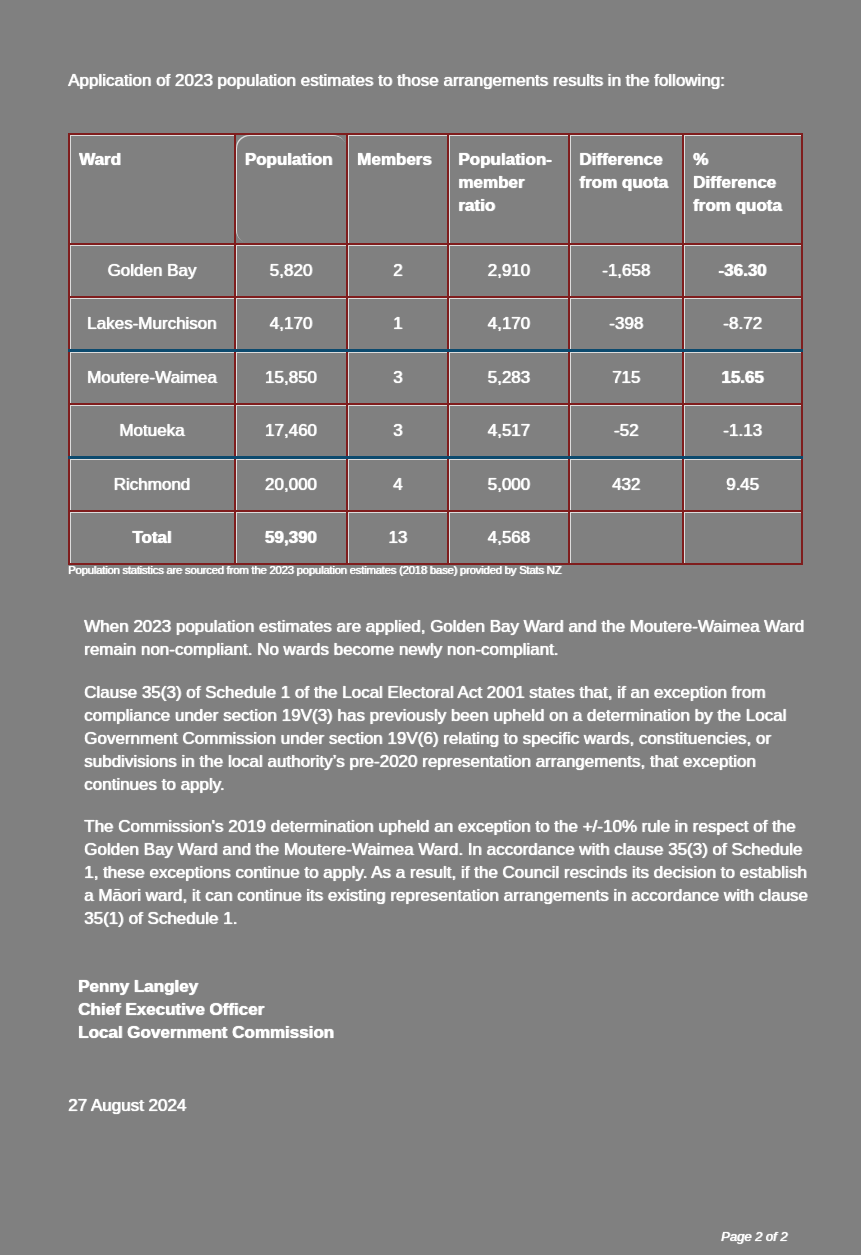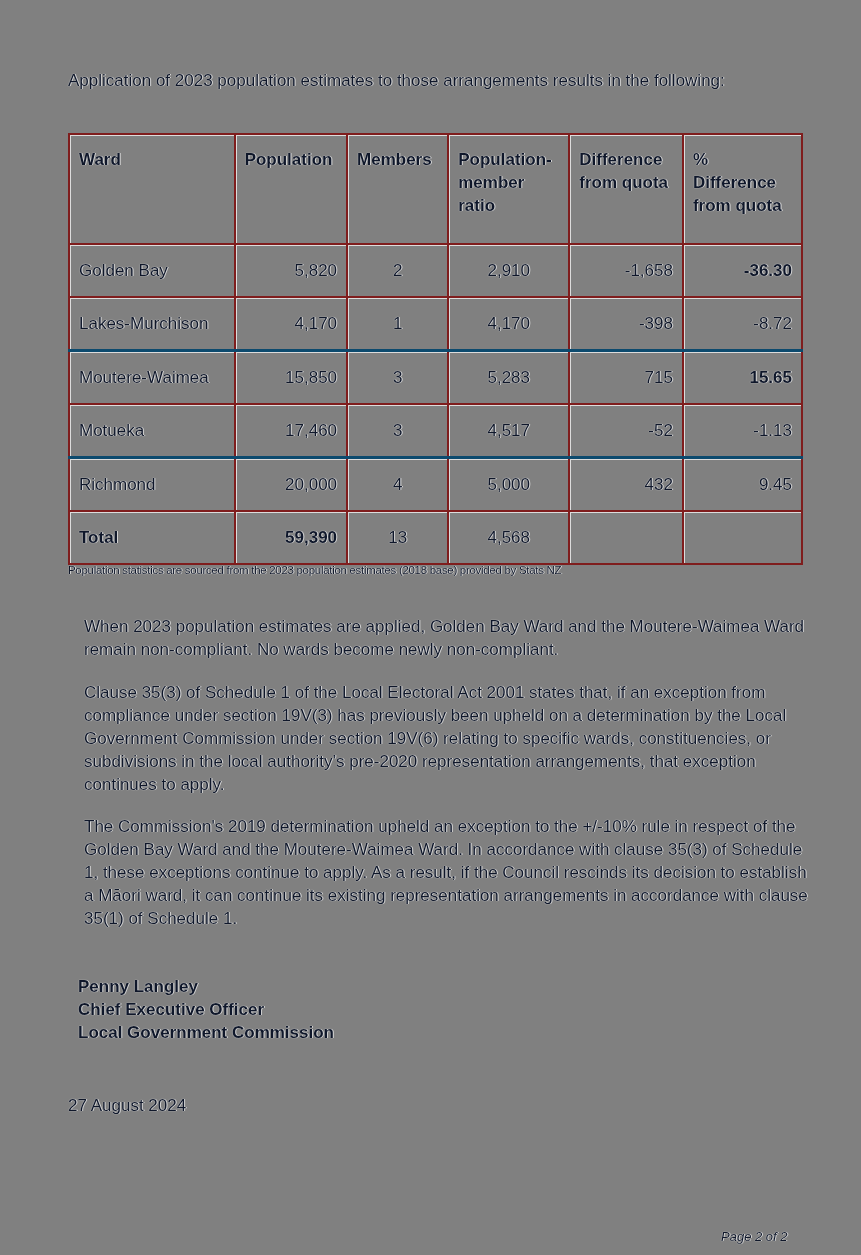--- a/index.html
+++ b/index.html
@@ -1,37 +1,37 @@
 <!DOCTYPE html>
 <html><head>
 <meta charset="utf-8">
 <style>
   html, body { margin:0; padding:0; }
   body {
     width:861px; height:1255px; background:#808080; position:relative; overflow:hidden;
     font-family:"Liberation Sans", "DejaVu Sans", sans-serif; color:#111;
   }
   .txt {
-    color:#0f172a;
+    color:#ffffff;
     text-shadow: 0 0 1px #fff, 1px 0 0 rgba(255,255,255,0.6);
   }
   .intro { position:absolute; left:68px; top:69px; width:700px; font-size:17px; line-height:23px; }
   table.data {
     position:absolute; left:68px; top:133px; width:735px;
     border-collapse:collapse; font-size:17px;
   }
   table.data th, table.data td {
     border:2px solid #7f1d1d; box-shadow: inset 1px 1px 0 #dcdcdc;
     padding:0 9px; vertical-align:middle;
   }
   table.data th { height:95px; vertical-align:top; text-align:left; font-weight:bold; padding-top:13px; line-height:23px; }
-  table.data td { height:51px; }
+  table.data td { height:51px;text-align:center; }
   table.data tr.thick-top td { border-top:3px solid #0c4a6e; }
   .c-ward { width:154px; }
-  .c-pop { width:93px; }
+  .c-pop { width:93px;border-radius:13px; }
   .c-mem { width:82px; }
   .c-ratio { width:102px;margin-left:19px; }
   .c-diff { width:95px; }
   .c-pct { width:101px;margin-left:44px; }
   td.num { text-align:right; padding-right:26px; }
   td.ctr { text-align:center; }
   td.ratio { text-align:center; padding-left:20px; }
   td.pct { text-align:right; padding-right:26px; }
   .bold { font-weight:bold; }
   .source { position:absolute; left:68px; top:564px; font-size:11.5px; letter-spacing:-0.3px; }

